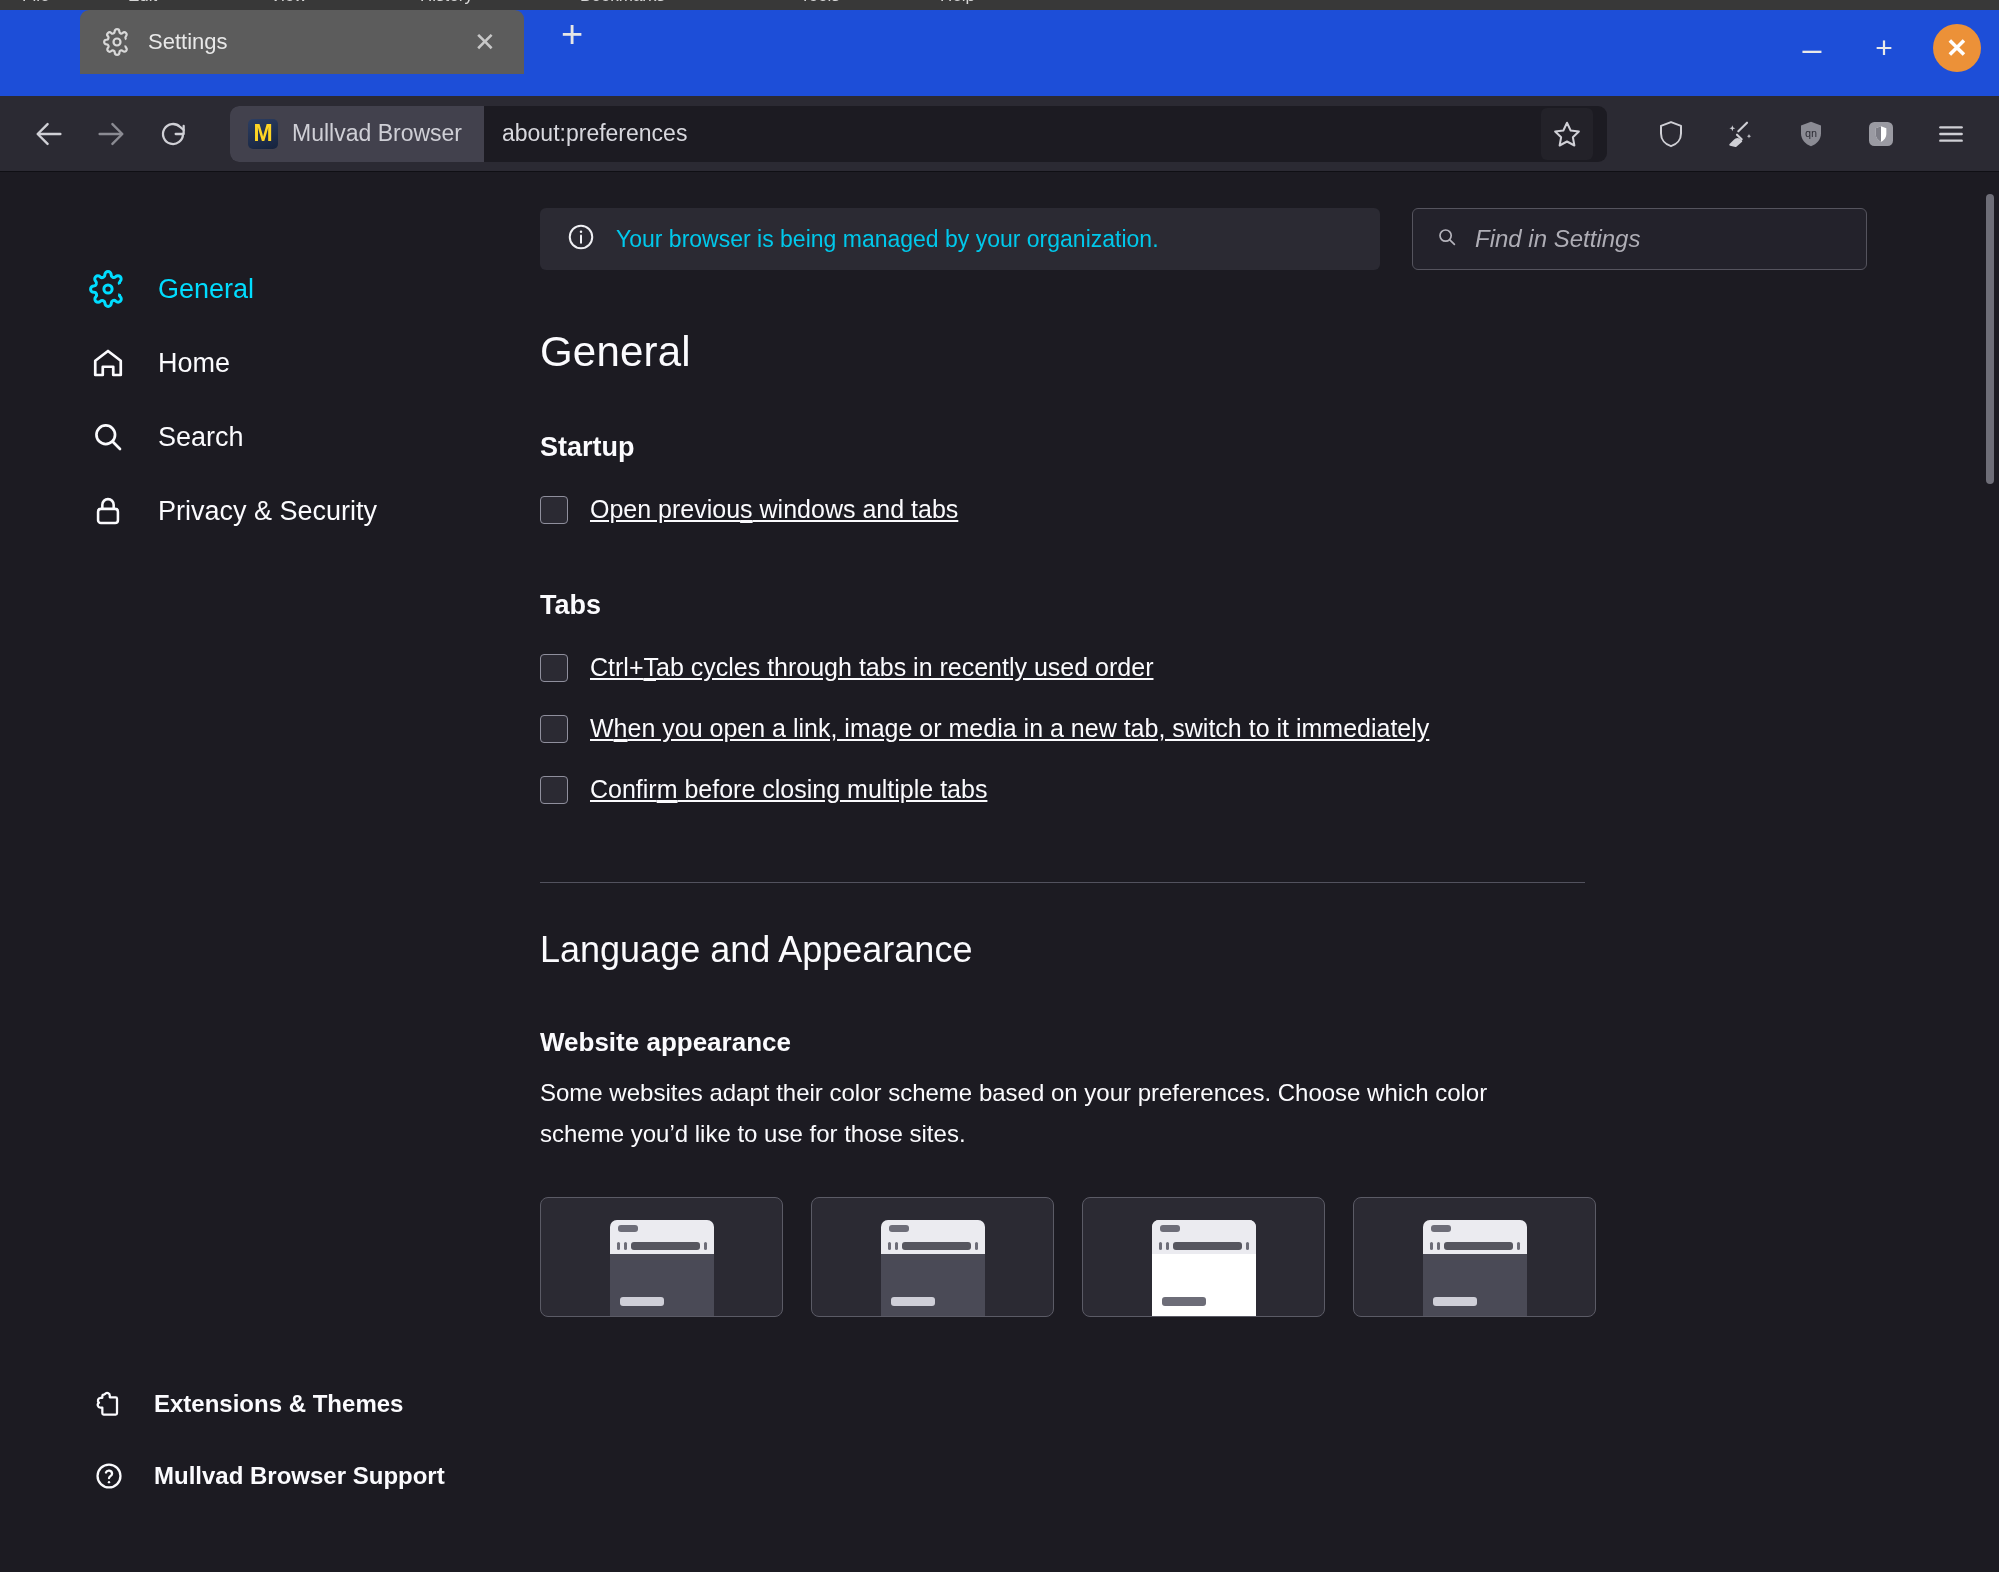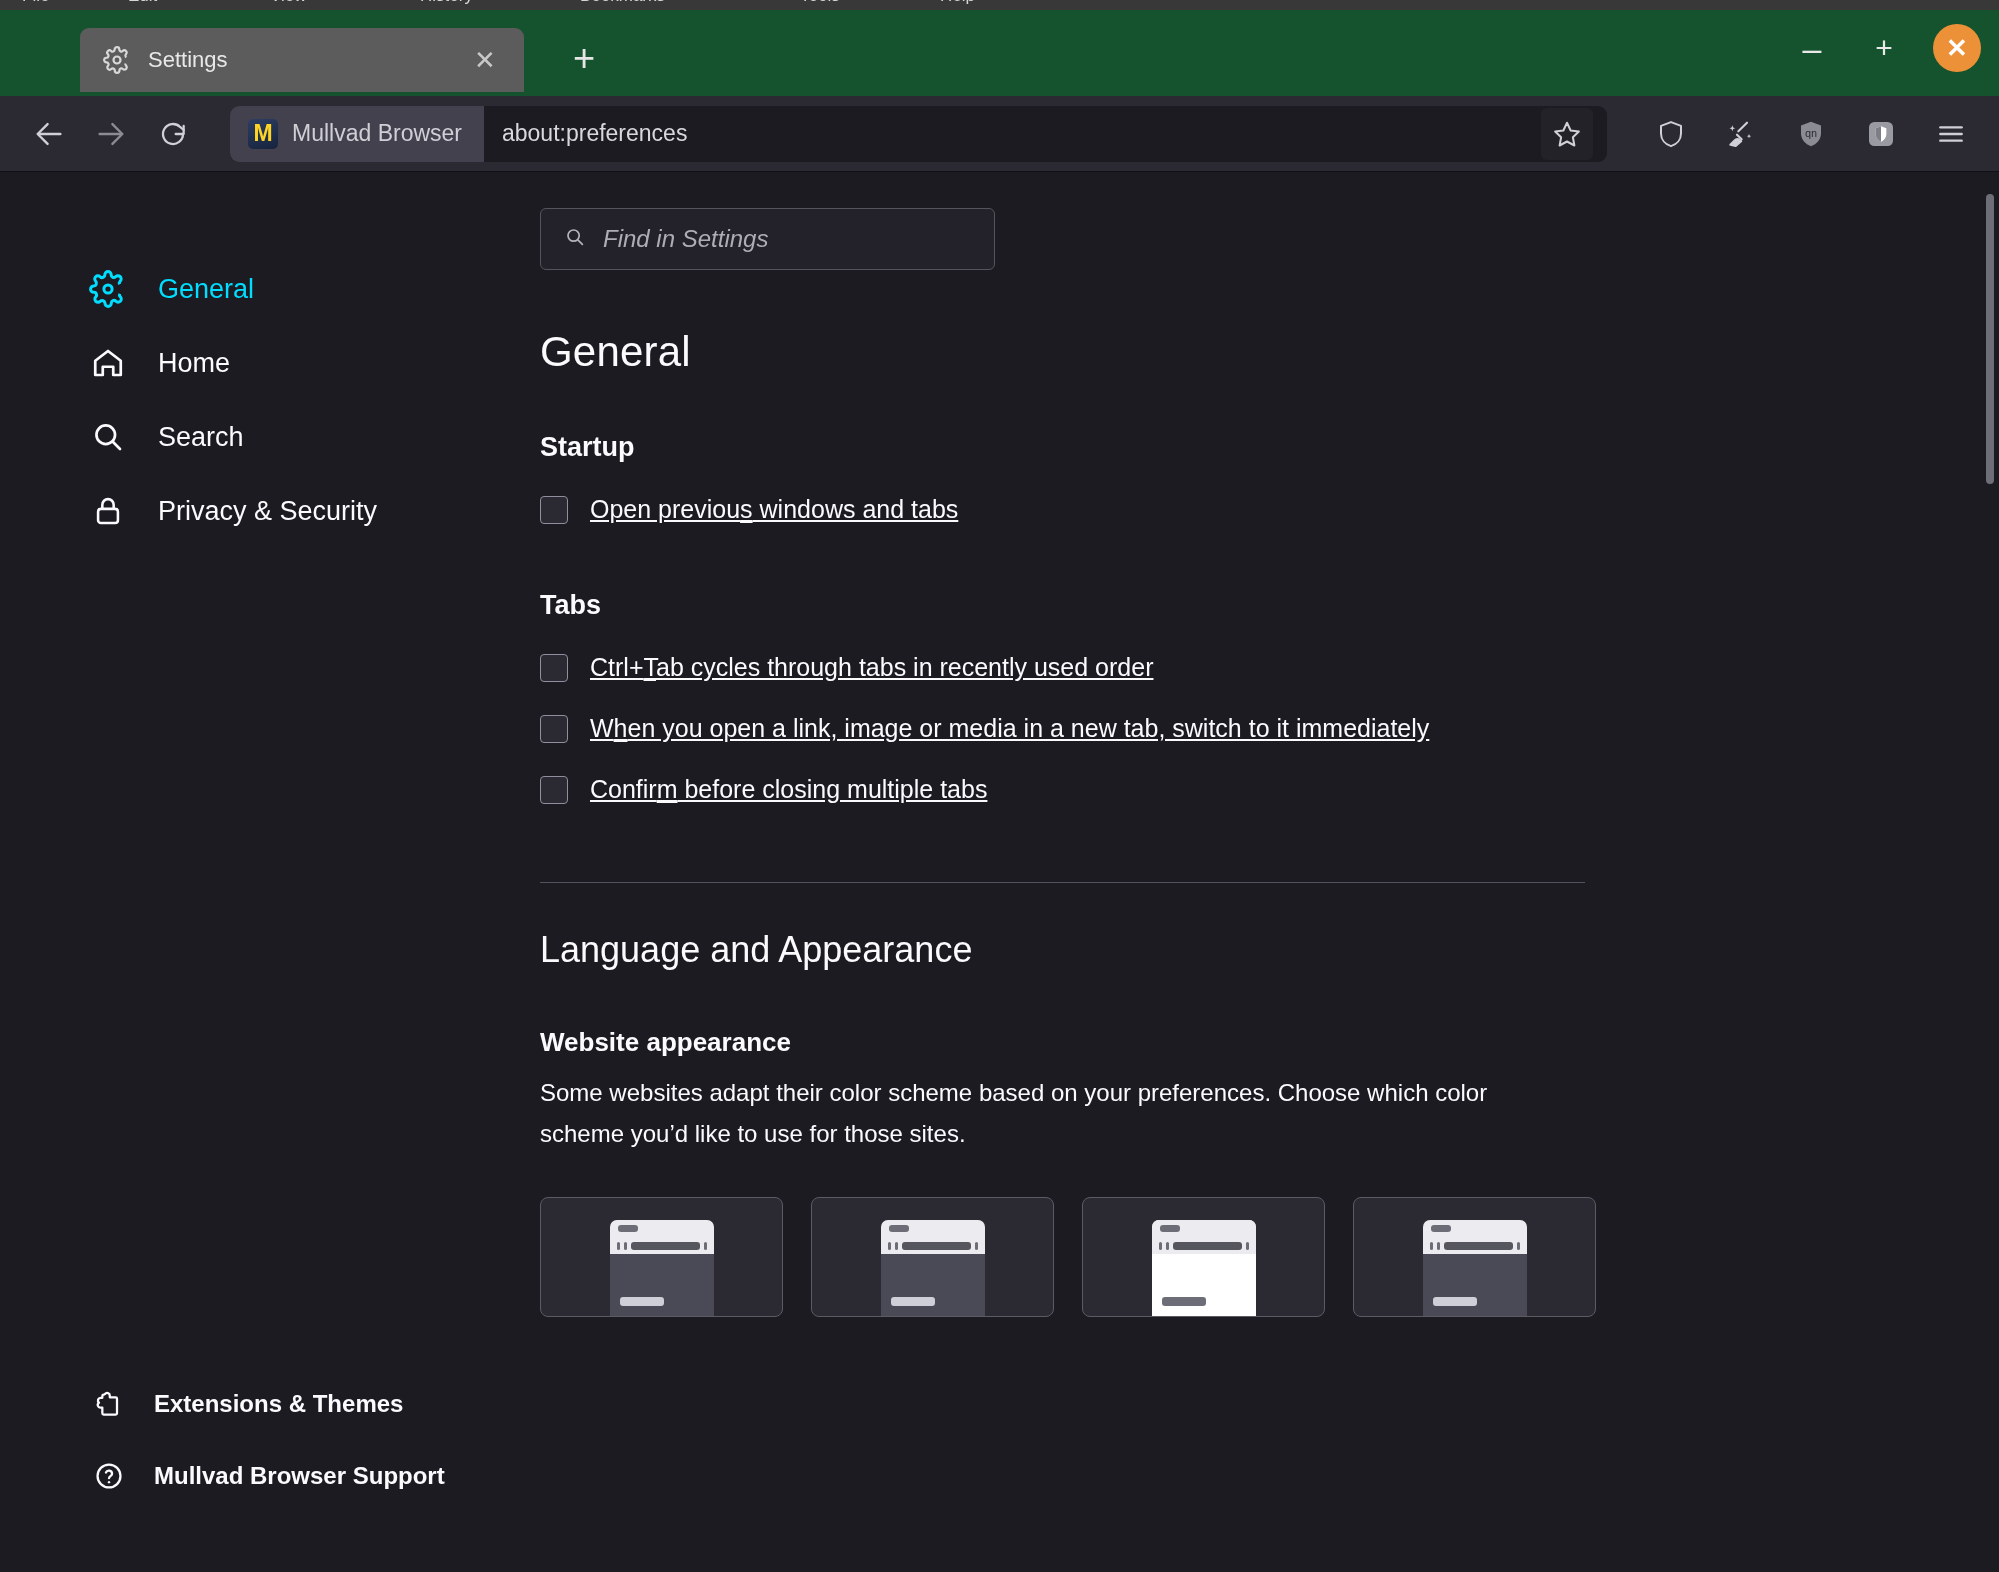--- a/index.html
+++ b/index.html
@@ -17,21 +17,21 @@
 
   .menubar-strip {
     height: 10px; background:#383838; position: relative; overflow: hidden; flex: 0 0 auto;
   }
   .menubar-strip .mitem {
     position: absolute; top: -14px; font-size: 17px; color:#d6d6d6;
     white-space: nowrap; font-family:"Liberation Sans", sans-serif;
   }
 
   .tabstrip {
-    height: 86px; background:#14532d; display:flex; align-items:flex-end; position: relative; flex:0 0 auto;gap:12px;
+    height: 86px; background:#1d4ed8; display:flex; position: relative; flex:0 0 auto;
   }
   .tab {
     margin-left: 80px; margin-bottom: 4px; height: 64px; width: 444px;
     background:#5c5c5c; border-radius: 9px 9px 0 0;
     display:flex; align-items:center; padding: 0 22px; gap: 16px; position: relative;
   }
   .tab-fav { width: 30px; height: 30px; display:flex; align-items:center; justify-content:center; }
   .tab-title { font-size: 22px; color:#e8e8e8; flex:1; white-space:nowrap; overflow:hidden; }
   .tab-close { width: 34px; height: 34px; display:flex; align-items:center; justify-content:center;
                color:#c8c8c8; font-size: 26px; line-height: 1; }
@@ -319,20 +319,30 @@
           </span>
           <span>Mullvad Browser Support</span>
         </div>
       </div>
     </div>
 
     <div class="main">
       <div class="main-inner">
 
         <div class="topbar">
+          <div class="notice">
+            <span>
+              <svg width="30" height="30" viewBox="0 0 24 24" fill="none" stroke="#f0f0f4" stroke-width="1.6">
+                <circle cx="12" cy="12" r="9"></circle>
+                <line x1="12" y1="10.8" x2="12" y2="16.6" stroke-linecap="round"></line>
+                <circle cx="12" cy="7.8" r="1" fill="#f0f0f4" stroke="none"></circle>
+              </svg>
+            </span>
+            <span class="notice-text">Your browser is being managed by your organization.</span>
+          </div>
 
           <div class="findbox">
             <span>
               <svg width="24" height="24" viewBox="0 0 24 24" fill="none" stroke="#b4b3bb" stroke-width="1.7" stroke-linecap="round">
                 <circle cx="10.6" cy="10.6" r="5.6"></circle>
                   <line x1="14.8" y1="14.8" x2="19.4" y2="19.4"></line>
               </svg>
             </span>
             <span class="ph">Find in Settings</span>
           </div>

